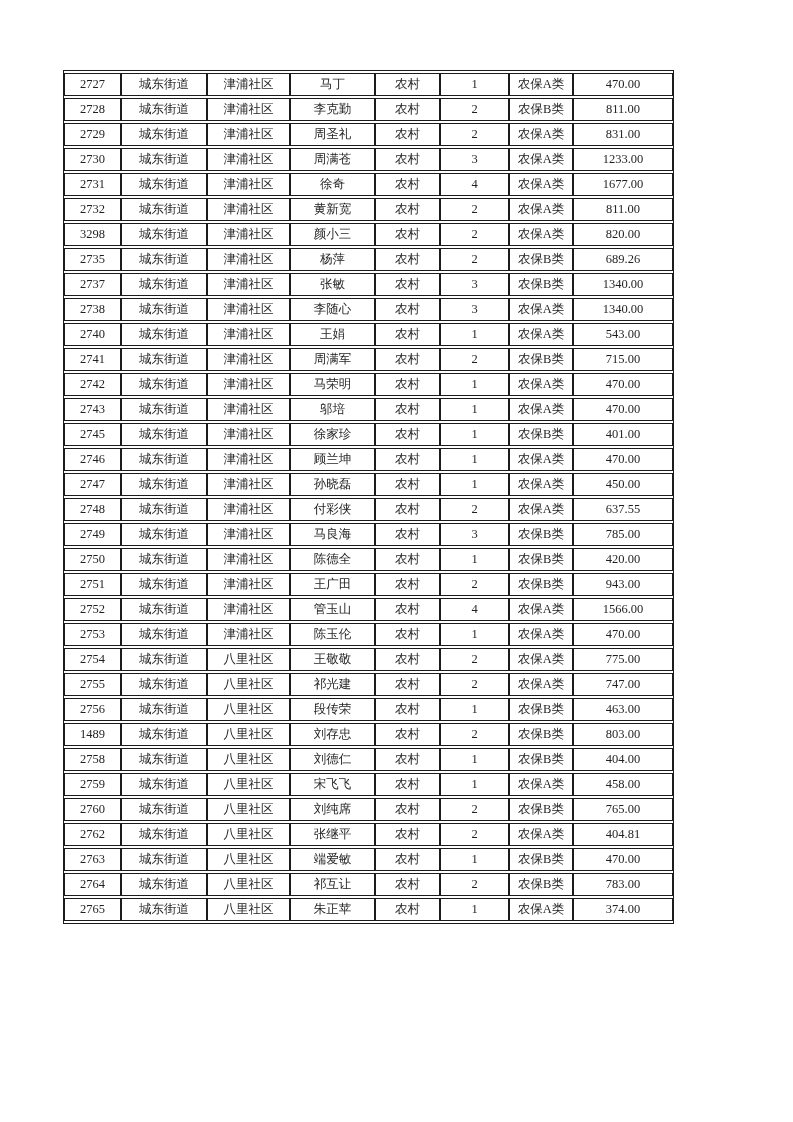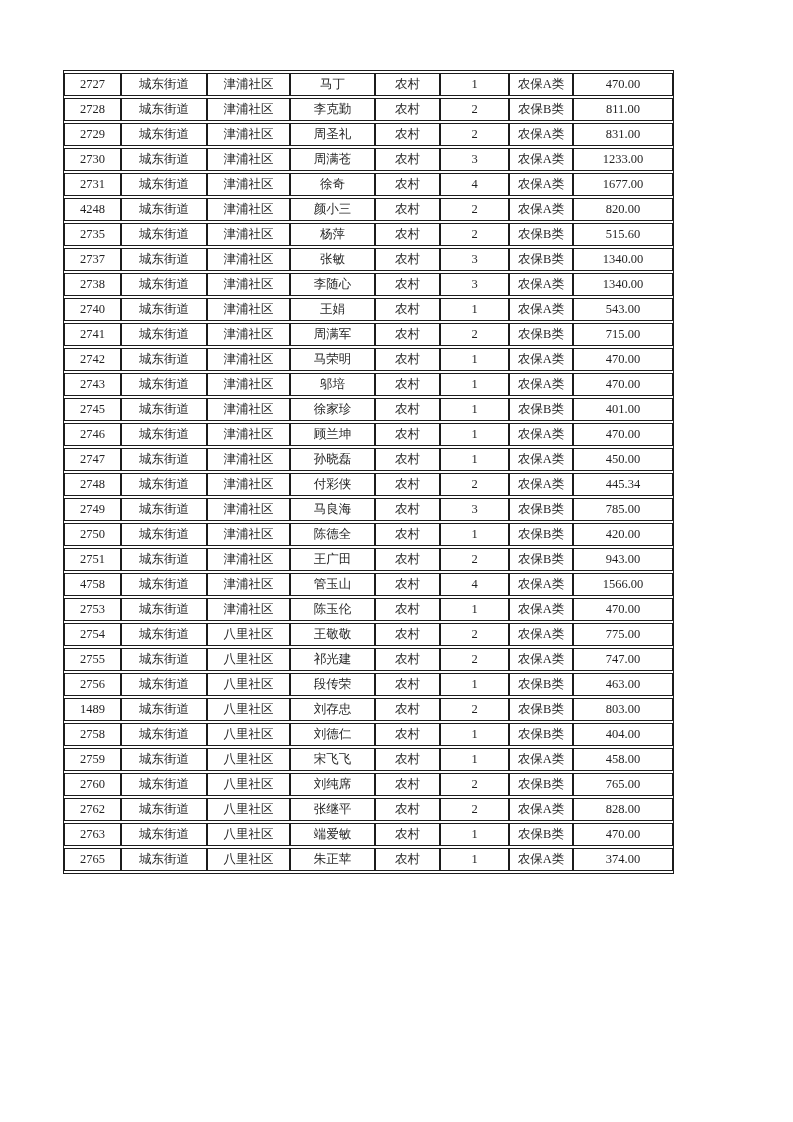--- a/index.html
+++ b/index.html
@@ -104,38 +104,48 @@
           <td>2731</td>
           <td>城东街道</td>
           <td>津浦社区</td>
           <td>徐奇</td>
           <td>农村</td>
           <td>4</td>
           <td>农保A类</td>
           <td>1677.00</td>
         </tr>
         <tr>
-          <td>4248</td>
+          <td>2732</td>
+          <td>城东街道</td>
+          <td>津浦社区</td>
+          <td>黄新宽</td>
+          <td>农村</td>
+          <td>2</td>
+          <td>农保A类</td>
+          <td>811.00</td>
+        </tr>
+        <tr>
+          <td>3298</td>
           <td>城东街道</td>
           <td>津浦社区</td>
           <td>颜小三</td>
           <td>农村</td>
           <td>2</td>
           <td>农保A类</td>
           <td>820.00</td>
         </tr>
         <tr>
           <td>2735</td>
           <td>城东街道</td>
           <td>津浦社区</td>
           <td>杨萍</td>
           <td>农村</td>
           <td>2</td>
           <td>农保B类</td>
-          <td>515.60</td>
+          <td>689.26</td>
         </tr>
         <tr>
           <td>2737</td>
           <td>城东街道</td>
           <td>津浦社区</td>
           <td>张敏</td>
           <td>农村</td>
           <td>3</td>
           <td>农保B类</td>
           <td>1340.00</td>
@@ -221,21 +231,21 @@
           <td>450.00</td>
         </tr>
         <tr>
           <td>2748</td>
           <td>城东街道</td>
           <td>津浦社区</td>
           <td>付彩侠</td>
           <td>农村</td>
           <td>2</td>
           <td>农保A类</td>
-          <td>445.34</td>
+          <td>637.55</td>
         </tr>
         <tr>
           <td>2749</td>
           <td>城东街道</td>
           <td>津浦社区</td>
           <td>马良海</td>
           <td>农村</td>
           <td>3</td>
           <td>农保B类</td>
           <td>785.00</td>
@@ -254,21 +264,21 @@
           <td>2751</td>
           <td>城东街道</td>
           <td>津浦社区</td>
           <td>王广田</td>
           <td>农村</td>
           <td>2</td>
           <td>农保B类</td>
           <td>943.00</td>
         </tr>
         <tr>
-          <td>4758</td>
+          <td>2752</td>
           <td>城东街道</td>
           <td>津浦社区</td>
           <td>管玉山</td>
           <td>农村</td>
           <td>4</td>
           <td>农保A类</td>
           <td>1566.00</td>
         </tr>
         <tr>
           <td>2753</td>
@@ -351,31 +361,41 @@
           <td>765.00</td>
         </tr>
         <tr>
           <td>2762</td>
           <td>城东街道</td>
           <td>八里社区</td>
           <td>张继平</td>
           <td>农村</td>
           <td>2</td>
           <td>农保A类</td>
-          <td>828.00</td>
+          <td>404.81</td>
         </tr>
         <tr>
           <td>2763</td>
           <td>城东街道</td>
           <td>八里社区</td>
           <td>端爱敏</td>
           <td>农村</td>
           <td>1</td>
           <td>农保B类</td>
           <td>470.00</td>
+        </tr>
+        <tr>
+          <td>2764</td>
+          <td>城东街道</td>
+          <td>八里社区</td>
+          <td>祁互让</td>
+          <td>农村</td>
+          <td>2</td>
+          <td>农保B类</td>
+          <td>783.00</td>
         </tr>
         <tr>
           <td>2765</td>
           <td>城东街道</td>
           <td>八里社区</td>
           <td>朱正苹</td>
           <td>农村</td>
           <td>1</td>
           <td>农保A类</td>
           <td>374.00</td>

